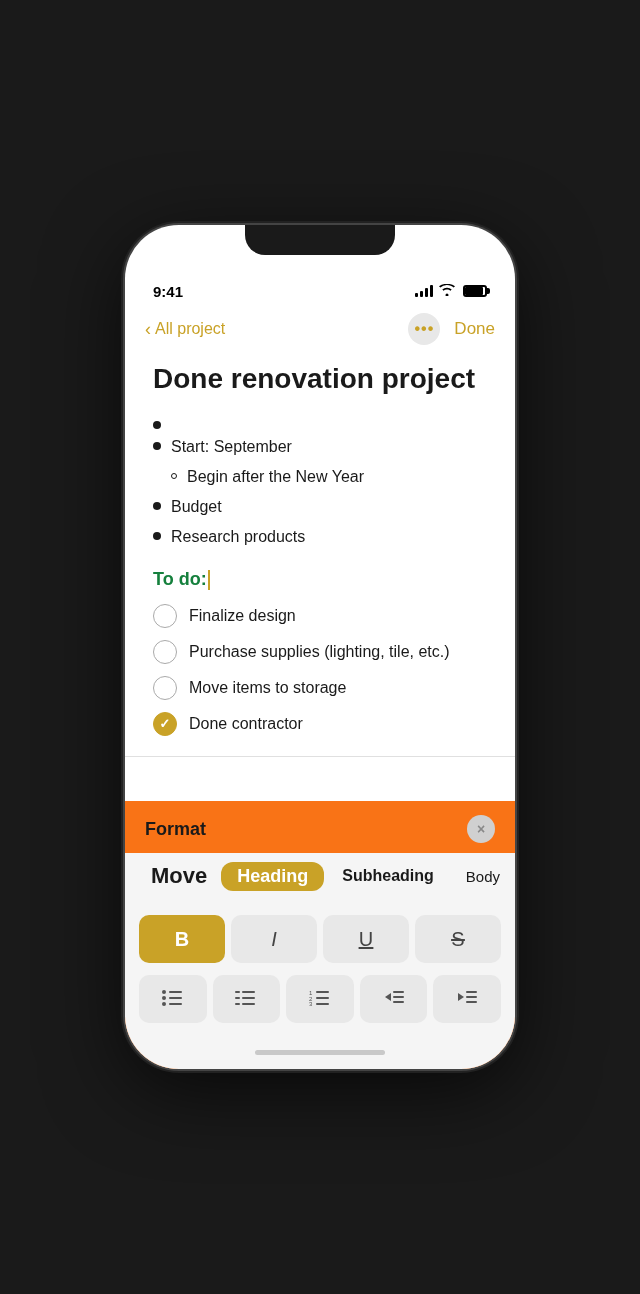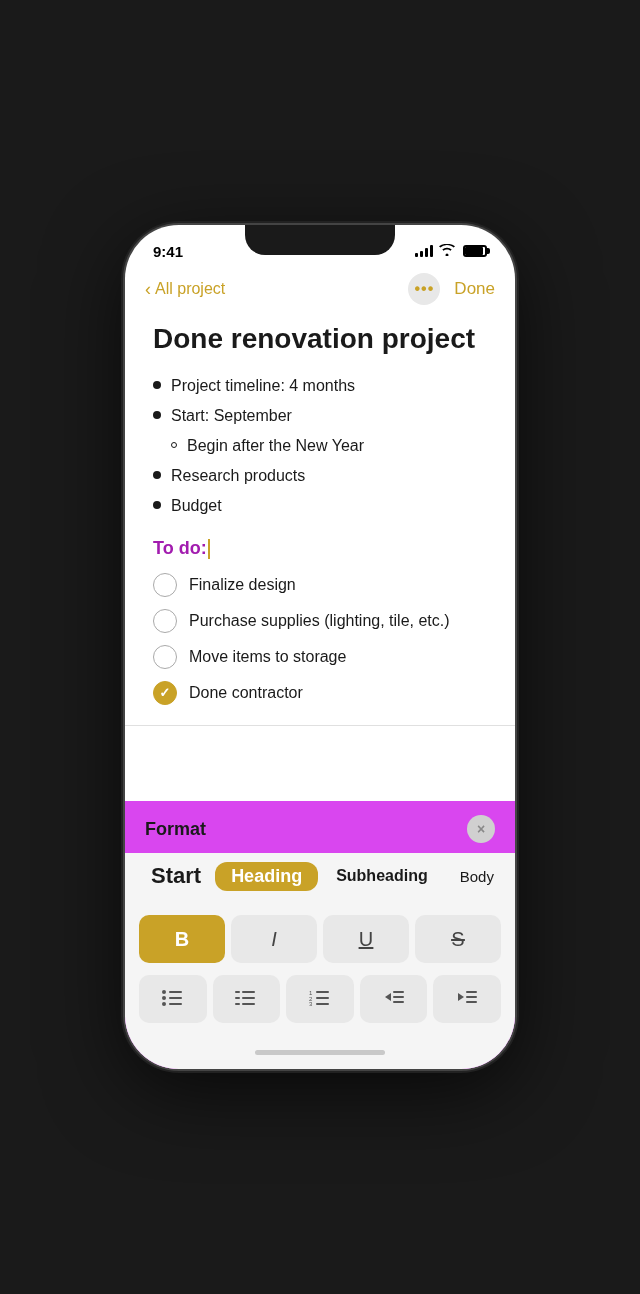--- a/index.html
+++ b/index.html
@@ -38,20 +38,21 @@
 
     
     .status-bar {
       display: flex;
       justify-content: space-between;
       align-items: center;
       padding: 12px 28px 4px 28px;
       height: 44px;
       position: relative;
       z-index: 10;
+      margin-top: 40px;
     }
 
     .status-time {
       font-size: 15px;
       font-weight: 600;
       color: #000;
     }
 
     .status-icons {
       display: flex;
@@ -199,21 +200,21 @@
       border-radius: 50%;
       margin-top: 8px;
       margin-left: 18px;
       flex-shrink: 0;
     }
 
     
     .todo-heading {
       font-size: 18px;
       font-weight: 700;
-      color: #a21caf;
+      color: #15803d;
       margin-bottom: 14px;
       display: flex;
       align-items: center;
     }
 
     .cursor-line {
       display: inline-block;
       width: 2px;
       height: 20px;
       background: #c9a227;
@@ -262,21 +263,21 @@
 
     
     .divider {
       height: 1px;
       background: #e0e0e0;
       margin: 12px 0 0 0;
     }
 
     
     .format-panel {
-      background: #d946ef;
+      background: #f97316;
       border-radius: 0;
       padding: 0;
       position: absolute;
       bottom: 0;
       left: 0;
       right: 0;
     }
 
     .format-header {
       display: flex;
@@ -473,37 +474,36 @@
       <span class="nav-done">Done</span>
     </div>
   </div>
 
   <div class="content-area">
     <div class="note-title">Done renovation project</div>
 
     <ul class="bullet-list">
       <li>
         <div class="bullet-dot"></div>
-        <span>Project timeline: 4 months</span>
       </li>
       <li>
         <div class="bullet-dot"></div>
         <span>Start: September</span>
       </li>
       <li>
         <div class="bullet-circle"></div>
         <span>Begin after the New Year</span>
       </li>
       <li>
         <div class="bullet-dot"></div>
+        <span>Budget</span>
+      </li>
+      <li>
+        <div class="bullet-dot"></div>
         <span>Research products</span>
-      </li>
-      <li>
-        <div class="bullet-dot"></div>
-        <span>Budget</span>
       </li>
     </ul>
 
     <div class="todo-heading">
       <span>To do:</span>
       <span class="cursor-line"></span>
     </div>
 
     <ul class="checklist">
       <li>
@@ -529,21 +529,21 @@
 
   <div class="format-panel">
     <div class="format-header">
       <span class="format-title">Format</span>
       <div class="format-close">
         <span>×</span>
       </div>
     </div>
 
     <div class="text-style-row">
-      <button class="style-btn style-btn-title">Start</button>
+      <button class="style-btn style-btn-title">Move</button>
       <button class="style-btn style-btn-heading">Heading</button>
       <button class="style-btn style-btn-subheading">Subheading</button>
       <button class="style-btn style-btn-body">Body</button>
     </div>
 
     <div class="format-row">
       <button class="fmt-btn fmt-btn-bold">
         <span><strong>B</strong></span>
       </button>
       <button class="fmt-btn fmt-btn-italic">

